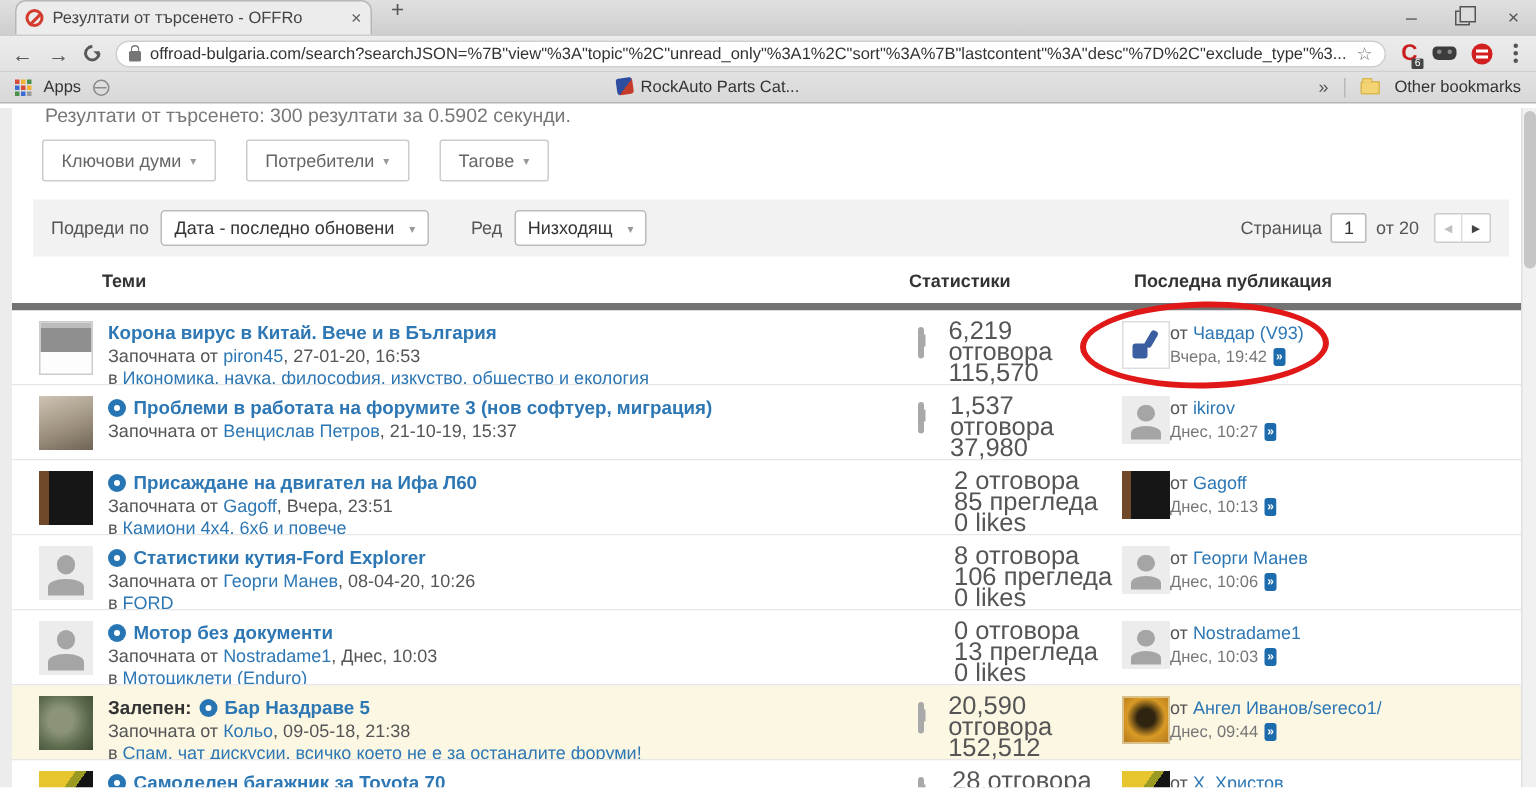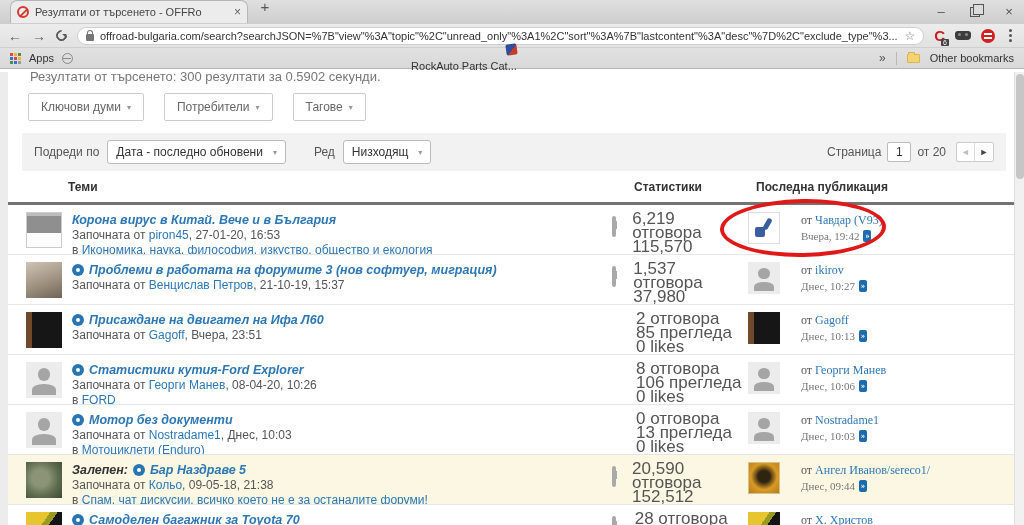--- a/index.html
+++ b/index.html
@@ -38,21 +38,21 @@
   .ext-red { width:14px; height:14px; background:#d21f1f; border-radius:50%; position:relative; }
   .ext-red::after { content:""; position:absolute; left:3px; top:4px; width:8px; height:2px; background:#fff; box-shadow:0 4px 0 #fff; }
   .kebab { display:flex; flex-direction:column; gap:2px; padding:0 4px; }
   .kebab i { width:3px; height:3px; background:#555; border-radius:50%; }
 
   .bookmarksbar { height:21px; background:linear-gradient(#e2e2e2,#d8d8d8); display:flex; align-items:center; padding:0 10px; gap:8px; font-size:11px; color:#333; border-bottom:1px solid #b5b5b5; }
   .appsgrid { display:grid; grid-template-columns:repeat(3,3px); grid-gap:1px; }
   .appsgrid i { width:3px; height:3px; }
   .globe { width:11px; height:11px; border:1.5px solid #8a8a8a; border-radius:50%; position:relative; }
   .globe::after { content:""; position:absolute; left:0; top:4px; width:8px; height:1.5px; background:#8a8a8a; }
-  .bm-center { margin-left:330px; display:flex; align-items:flex-end; gap:5px;flex-direction:column; }
+  .bm-center { margin-left:330px; display:flex; align-items:flex-start; gap:5px; }
   .ra-icon { width:11px; height:11px; background:linear-gradient(135deg,#2f4d9e 55%, #c43b2a 55%); border-radius:2px; transform:rotate(-8deg); }
   .bm-right { margin-left:auto; display:flex; align-items:center; gap:10px; }
   .chev { color:#555; font-size:12px; }
   .bm-sep { width:1px; height:13px; background:#b8b8b8; }
   .folder { width:13px; height:9px; background:#f3d374; border:1px solid #d8b74e; border-radius:1px; position:relative; }
   .folder::before { content:""; position:absolute; top:-3px; left:0; width:5px; height:2px; background:#f3d374; border:1px solid #d8b74e; border-bottom:none; border-radius:1px 1px 0 0; }
 
   
   .page { position:absolute; top:72px; left:0; right:0; bottom:0; background:#fff;padding-left:16px; }
   .leftstrip { position:absolute; left:0; top:0; bottom:0; width:8px; background:#ececec; }
@@ -70,45 +70,45 @@
   .sortbar { background:#f2f2f2; margin:0 8px 0 14px; padding:7px 12px; display:flex; align-items:center; font-size:12px; color:#555; }
   .selectbox { background:#fff; border:1px solid #bbb; border-radius:3px; padding:4px 8px; margin-left:8px; font-size:12px; color:#333; display:flex; align-items:center; gap:10px; }
   .order-label { margin-left:28px; }
   .pager { margin-left:auto; display:flex; align-items:center; gap:6px; }
   .pageinput { width:24px; height:20px; border:1px solid #bbb; border-radius:2px; text-align:center; font-size:12px; color:#333; background:#fff; }
   .pagebtns { display:flex; border:1px solid #ccc; border-radius:2px; background:#fff; margin-left:4px; }
   .pagebtn { width:18px; height:18px; font-size:9px; line-height:18px; text-align:center; }
   .pagebtn.prev { color:#c0c0c0; border-right:1px solid #ddd; }
   .pagebtn.next { color:#444; }
 
-  .thead { display:flex; align-items:flex-end; padding:9px 4px 8px 0; border-bottom:3px solid #737373; margin:0 0 0 0; }
+  .thead { display:flex; align-items:flex-end; padding:9px 4px 8px 0; border-bottom:5px solid #737373; margin:0 0 0 0;gap:28px; }
   .th { font-size:12px; font-weight:bold; color:#333; }
   .th-topics { padding-left:60px; flex:1; }
   .th-stats { width:136px; padding-left:22px; }
   .th-last { width:262px; padding-left:8px; }
 
   .row { display:flex; padding:7px 4px 0 18px; height:50px; border-bottom:1px solid #e6e6e6; position:relative; background:#fff; }
   .row.sticky-row { background:#fbf7e3; }
   .avatar { width:36px; height:36px; margin-right:10px; flex:none; position:relative; overflow:hidden; }
   .rowtext { flex:1; min-width:0; overflow:hidden; }
-  .t-line { font-size:12.5px; line-height:16px; white-space:nowrap; overflow:hidden; display:flex; align-items:center; gap:5px;font-style:italic; }
+  .t-line { font-size:12.5px; line-height:16px; white-space:nowrap; overflow:hidden; display:flex; align-items:center; gap:5px; }
   .t-sub { font-size:12px; line-height:15px; color:#555; white-space:nowrap; overflow:hidden; }
   a.link { color:#2d77b4; text-decoration:none; }
   .sticky-prefix { color:#333; font-weight:bold; font-size:12.5px; }
   .title-link { font-weight:bold; }
   .unread-dot { width:12px; height:12px; background:#2776b3; border-radius:50%; flex:none; position:relative; }
   .unread-dot::after { content:""; position:absolute; left:4px; top:4px; width:4px; height:4px; background:#fff; border-radius:50%; }
 
   .statscol { width:136px; flex:none; display:flex; }
   .clipwrap { width:24px; padding-top:6px; }
   .paperclip { width:8px; height:15px; border:2px solid #a9a9a9; border-radius:4px; transform:rotate(38deg); position:relative; }
   .paperclip::after { content:""; position:absolute; left:1px; top:3px; width:2px; height:8px; background:#a9a9a9; }
   .statlines { font-size:17px; color:#555; line-height:14px; }
 
-  .lastcol { width:262px; flex:none; display:flex; gap:21px;font-family:Liberation Serif, serif; }
+  .lastcol { width:262px; flex:none; display:flex; gap:0; }
   .lastavatar { width:32px; height:32px; flex:none; position:relative; overflow:hidden; }
   .lasttext { font-size:12px; line-height:16px; white-space:nowrap; overflow:hidden; color:#555; }
   .lasttime { font-size:11px; color:#777; display:flex; align-items:center; gap:4px; }
   .jump-badge { background:#1c6bad; color:#fff; font-size:8px; line-height:10px; padding:1px 2px; border-radius:2px; font-weight:bold; }
 
   .annotation { position:absolute; left:712px; top:-6px; width:166px; height:58px; border:4px solid #e01818; border-radius:50%; transform:rotate(-1deg); pointer-events:none; z-index:5; }
 
   
   .av-car-photo { background:linear-gradient(#bcbcbc 0 10%, #8f8f8f 10% 58%, #fdfdfd 58%); border:1px solid #ccc; }
   .av-person-photo { background:linear-gradient(160deg,#cfc4b4,#9a8d7c 60%,#6e6455); }
@@ -322,20 +322,24 @@
     <div class="rowtext">
       <div class="t-line">
 
         <span class="unread-dot"></span>
         <a class="link title-link">Присаждане на двигател на Ифа Л60</a>
       </div>
       <div class="t-sub">
         <span>Започната от</span>
         <a class="link">Gagoff</a><span>, Вчера, 23:51</span>
       </div>
+      <div class="t-sub">
+        <span>в</span>
+        <a class="link">Камиони 4x4, 6x6 и повече</a>
+      </div>
     </div>
     <div class="statscol">
       <div class="clipwrap"><span class="paperclip" style="visibility: hidden;"></span></div>
       <div class="statlines">
         <div>2 отговора</div>
         <div>85 прегледа</div>
         <div>0 likes</div>
       </div>
     </div>
     <div class="lastcol">

